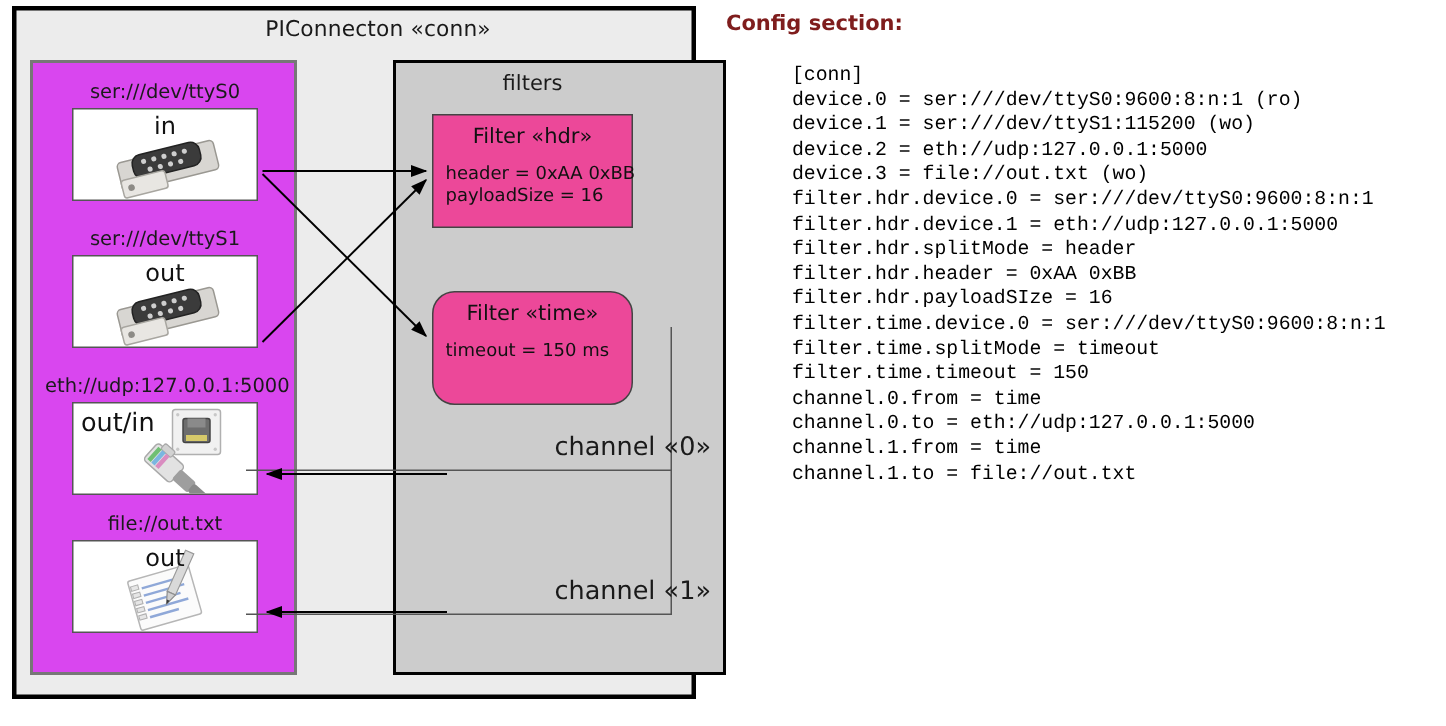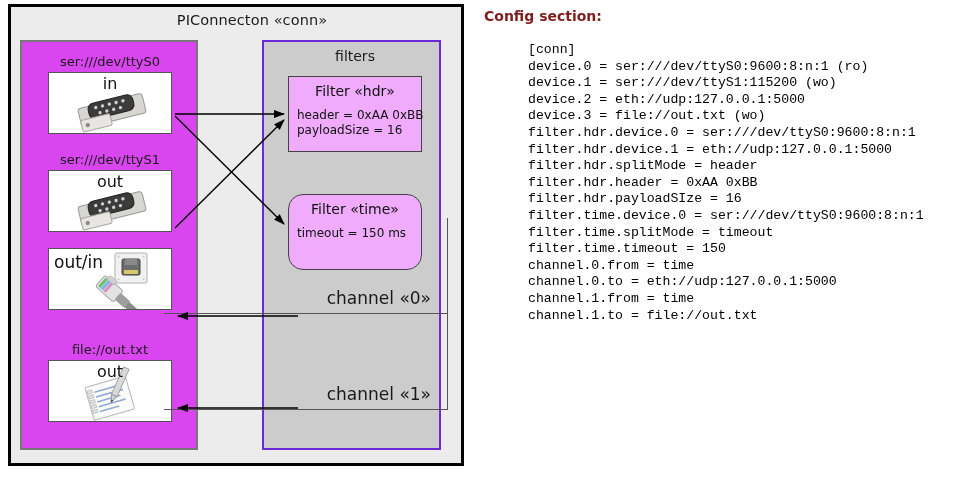--- a/index.html
+++ b/index.html
@@ -95,37 +95,37 @@
 
   .icon-holder {
     position: absolute;
     inset: 0;
   }
 
   
   .filters-panel {
     position: absolute;
     left: 254px; top: 36px;
-    width: 179px; height: 410px;
+    width: 222px; height: 410px;
     background: #cccccc;
-    border: 2px solid #6d28d9;
+    border: 2px solid #000000;
     box-sizing: border-box;
   }
   .filters-title {
     position: absolute;
     left: 0; top: 6px;
     width: 182px;
     text-align: center;
     font-size: 14px;
     color: #1a1a1a;
   }
 
   .filter-box {
     position: absolute;
-    background: #f0abfc;
+    background: #ec4899;
     border: 1.5px solid #444444;
     box-sizing: border-box;
   }
   .filter-title {
     text-align: center;
     font-size: 14px;
     color: #111111;
     margin-top: 6px;
   }
   .filter-props {
@@ -249,20 +249,21 @@
                 </g>
                 <rect x="30" y="40" width="30" height="12" rx="2" fill="#e8e6e2" stroke="#a8a6a0" stroke-width="1"></rect>
                 <circle cx="36" cy="46" r="2.2" fill="#8d8b86"></circle>
               </g>
             </svg>
           </span>
         </div>
       </div>
 
       <div class="device-group" style="top:206px;">
+        <div class="device-label">eth://udp:127.0.0.1:5000</div>
         <div class="device-box">
           <span class="device-dir dir-top-left">out/in</span>
           <span class="icon-holder">
             <svg viewBox="0 0 124 62" width="124" height="62">
               <rect x="66" y="4" width="32" height="30" rx="2" fill="#f1f1f1" stroke="#b0b0b0" stroke-width="1"></rect>
               <rect x="73" y="10" width="18" height="16" rx="1.5" fill="#6d6d6d" stroke="#444" stroke-width="1"></rect>
               <rect x="76" y="10" width="12" height="6" fill="#8a8a8a"></rect>
               <rect x="75" y="21" width="14" height="4" fill="#d6c96a"></rect>
               <circle cx="69.5" cy="7.5" r="1.1" fill="#c8c8c8"></circle>
               <circle cx="94.5" cy="7.5" r="1.1" fill="#c8c8c8"></circle>

